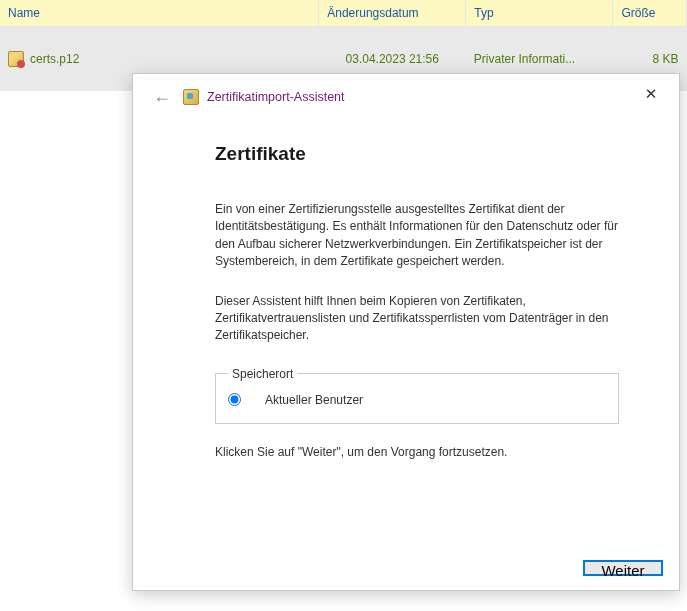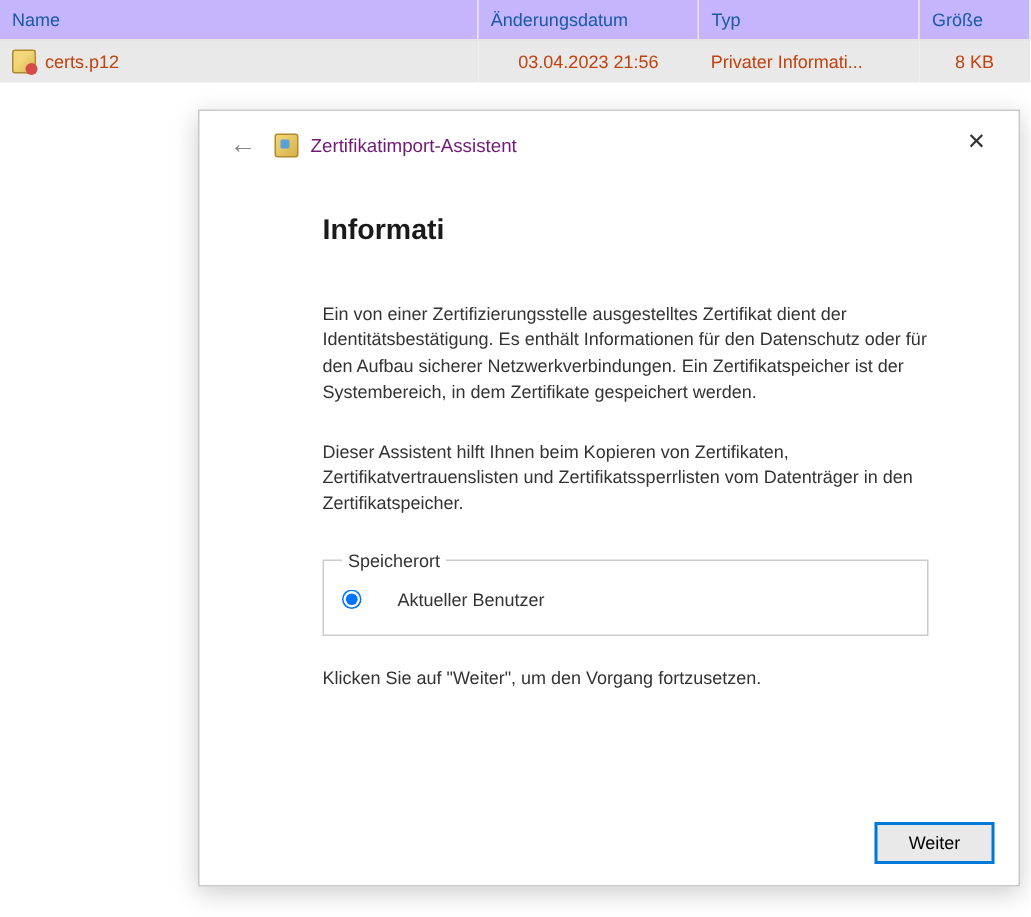--- a/index.html
+++ b/index.html
@@ -15,30 +15,30 @@
 
     
     .file-table {
       width: 100%;
       border-collapse: collapse;
     }
     .file-table th {
       text-align: left;
       font-weight: normal;
       color: #1859a9;
-      background: #c4b5fd;
+      background: #fef9c3;
       border-right: 1px solid #e5e5e5;
       border-bottom: 1px solid #e5e5e5;
       padding: 6px 8px;
       font-size: 12px;
     }
     .file-table td {
-      padding: 6px 8px;
-      font-size: 12px;
-      color: #c2410c;
+      padding: 24px 8px;
+      font-size: 12px;
+      color: #4d7c0f;
       background: #e9e9e9;
     }
     .col-name { width: 260px; }
     .col-date { width: 120px; text-align: left; }
     .col-type { width: 120px; }
     .col-size { width: 60px; text-align: right; }
     .file-row td:first-child { display: flex; align-items: center; gap: 6px; }
     .cert-icon {
       width: 16px; height: 16px;
       display: inline-block;
@@ -50,21 +50,21 @@
     }
     .cert-icon::after {
       content: "";
       position: absolute;
       bottom: -2px; right: -2px;
       width: 8px; height: 8px;
       background: #d84a4a;
       border-radius: 50%;
     }
     .td-date { text-align: center; }
-    .td-size { text-align: center; padding-right: 14px; }
+    .td-size { text-align: right; padding-right: 14px; }
 
     
     .dialog {
       position: absolute;
       left: 132px;
       top: 73px;
       width: 548px;
       height: 518px;
       background: #ffffff;
       border: 1px solid #c8c8c8;
@@ -157,22 +157,22 @@
     }
 
     .dialog-footer {
       display: flex;
       justify-content: flex-end;
       gap: 8px;
       padding: 10px 16px 14px 16px;
     }
     .btn {
       min-width: 80px;
-      height: 28px;
-      font-size: 12px;
+      height: 16px;
+      font-size: 15px;
       font-family: inherit;
       background: #e9e9e9;
       border: 1px solid #adadad;
       cursor: pointer;
       padding: 0 12px;
     }
     .btn-primary {
       border: 2px solid #0078d7;
       background: #e9e9e9;
     }
@@ -206,21 +206,21 @@
   <button class="close-btn">
     <span>✕</span>
   </button>
   <div class="dialog-header">
     <span class="back-arrow">←</span>
     <span class="wizard-icon"></span>
     <span class="dialog-title">Zertifikatimport-Assistent</span>
   </div>
 
   <div class="dialog-body">
-    <h1 class="dialog-h1">Informati</h1>
+    <h1 class="dialog-h1">Zertifikate</h1>
 
     <p class="para">Ein von einer Zertifizierungsstelle ausgestelltes Zertifikat dient der Identitätsbestätigung. Es enthält Informationen für den Datenschutz oder für den Aufbau sicherer Netzwerkverbindungen. Ein Zertifikatspeicher ist der Systembereich, in dem Zertifikate gespeichert werden.</p>
 
     <p class="para">Dieser Assistent hilft Ihnen beim Kopieren von Zertifikaten, Zertifikatvertrauenslisten und Zertifikatssperrlisten vom Datenträger in den Zertifikatspeicher.</p>
 
     <fieldset class="fieldset">
       <legend class="fieldset-legend">Speicherort</legend>
       <label class="radio-row">
         <input type="radio" name="storeloc" checked="" style="">
         <span>Aktueller Benutzer</span>

